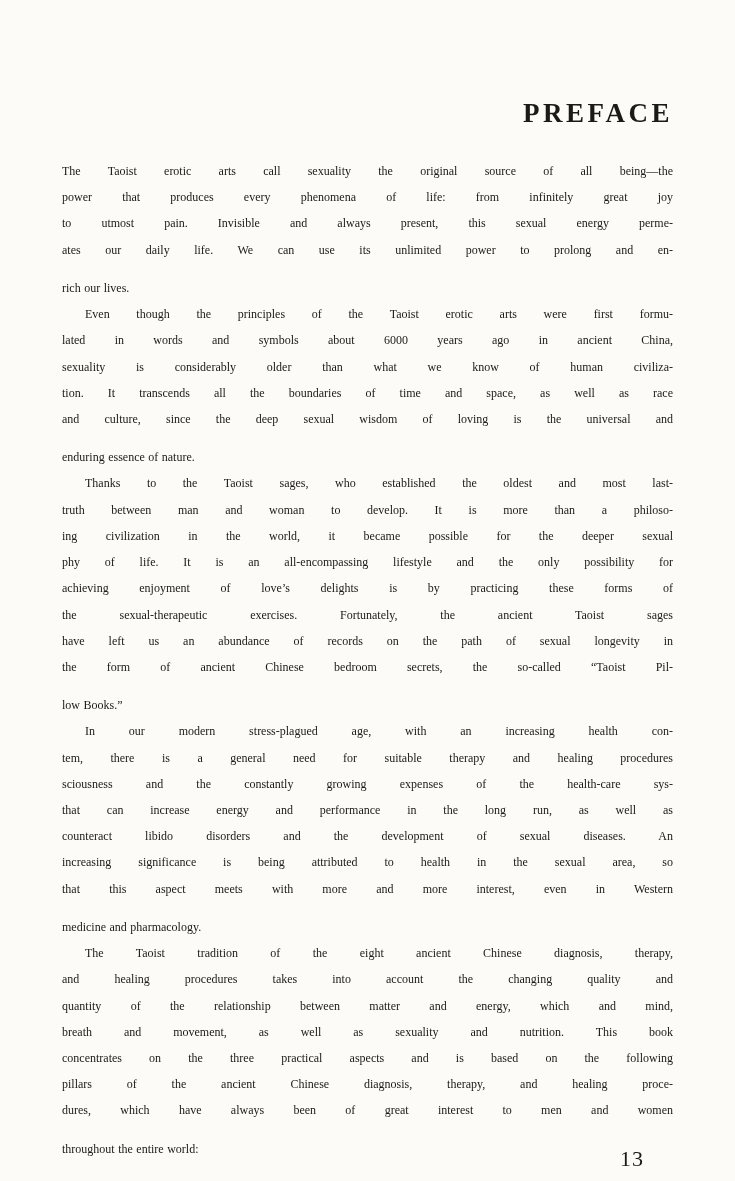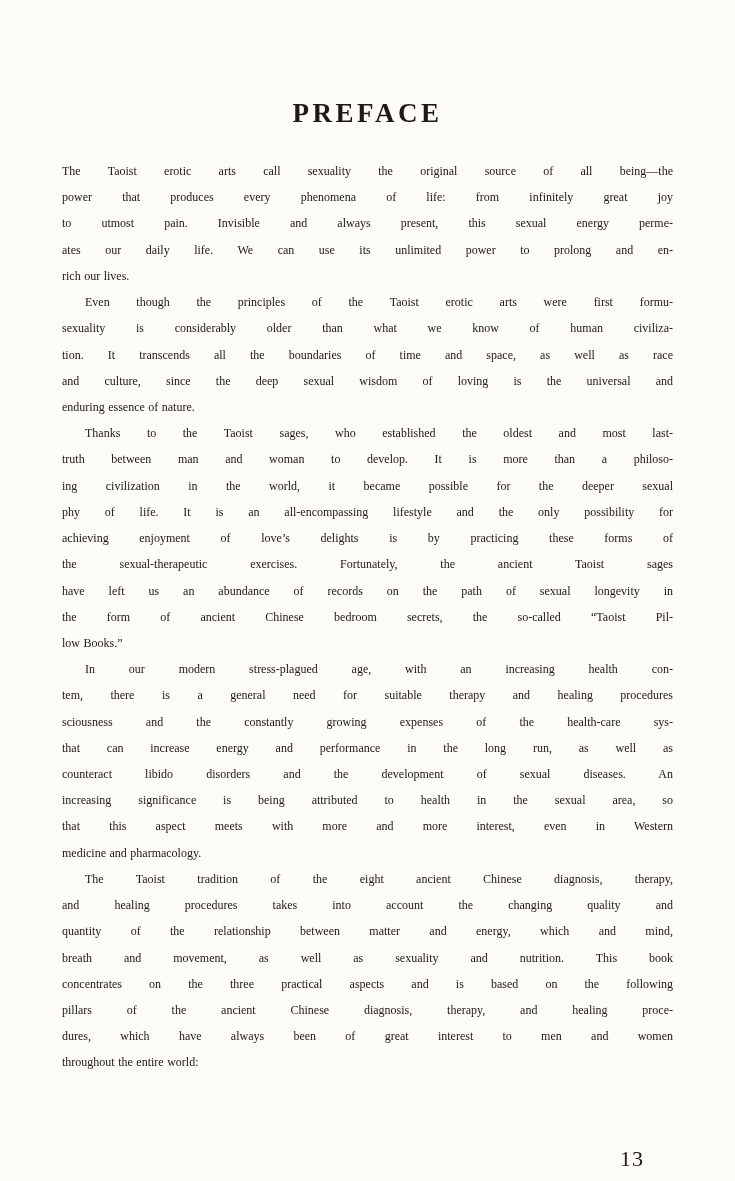--- a/index.html
+++ b/index.html
@@ -17,21 +17,21 @@
     background: #fcfbf8;
     color: #1d1915;
     overflow: hidden;
   }
   .title {
     position: absolute;
     top: 99px;
     left: 62px;
     width: 611px;
     margin: 0;
-    text-align: center;
+    text-align: right;
     font-size: 27px;
     line-height: 28px;
     font-weight: 700;
     letter-spacing: 3.5px;
   }
   .body-text {
     position: absolute;
     top: 158px;
     left: 62px;
     width: 611px;
@@ -43,20 +43,21 @@
     line-height: 26.23px;
     text-align: justify;
     text-align-last: justify;
     overflow: hidden;
     word-spacing: 0.5px;
   }
   .line.indent { padding-left: 23px; }
   .line.last {
     text-align: right;
     text-align-last: left;
+    margin-top: 12px;
   }
   .page-number {
     position: absolute;
     left: 620px;
     top: 1148px;
     font-size: 22px;
     line-height: 22px;
     letter-spacing: 1px;
   }
 </style>
@@ -69,20 +70,21 @@
   <div class="body-text">
       <div class="paragraph">
         <div class="line">The Taoist erotic arts call sexuality the original source of all being—the</div>
         <div class="line">power that produces every phenomena of life: from infinitely great joy</div>
         <div class="line">to utmost pain. Invisible and always present, this sexual energy perme-</div>
         <div class="line">ates our daily life. We can use its unlimited power to prolong and en-</div>
         <div class="line last">rich our lives.</div>
       </div>
       <div class="paragraph">
         <div class="line indent">Even though the principles of the Taoist erotic arts were first formu-</div>
+        <div class="line">lated in words and symbols about 6000 years ago in ancient China,</div>
         <div class="line">sexuality is considerably older than what we know of human civiliza-</div>
         <div class="line">tion. It transcends all the boundaries of time and space, as well as race</div>
         <div class="line">and culture, since the deep sexual wisdom of loving is the universal and</div>
         <div class="line last">enduring essence of nature.</div>
       </div>
       <div class="paragraph">
         <div class="line indent">Thanks to the Taoist sages, who established the oldest and most last-</div>
         <div class="line">truth between man and woman to develop. It is more than a philoso-</div>
         <div class="line">ing civilization in the world, it became possible for the deeper sexual</div>
         <div class="line">phy of life. It is an all-encompassing lifestyle and the only possibility for</div>

